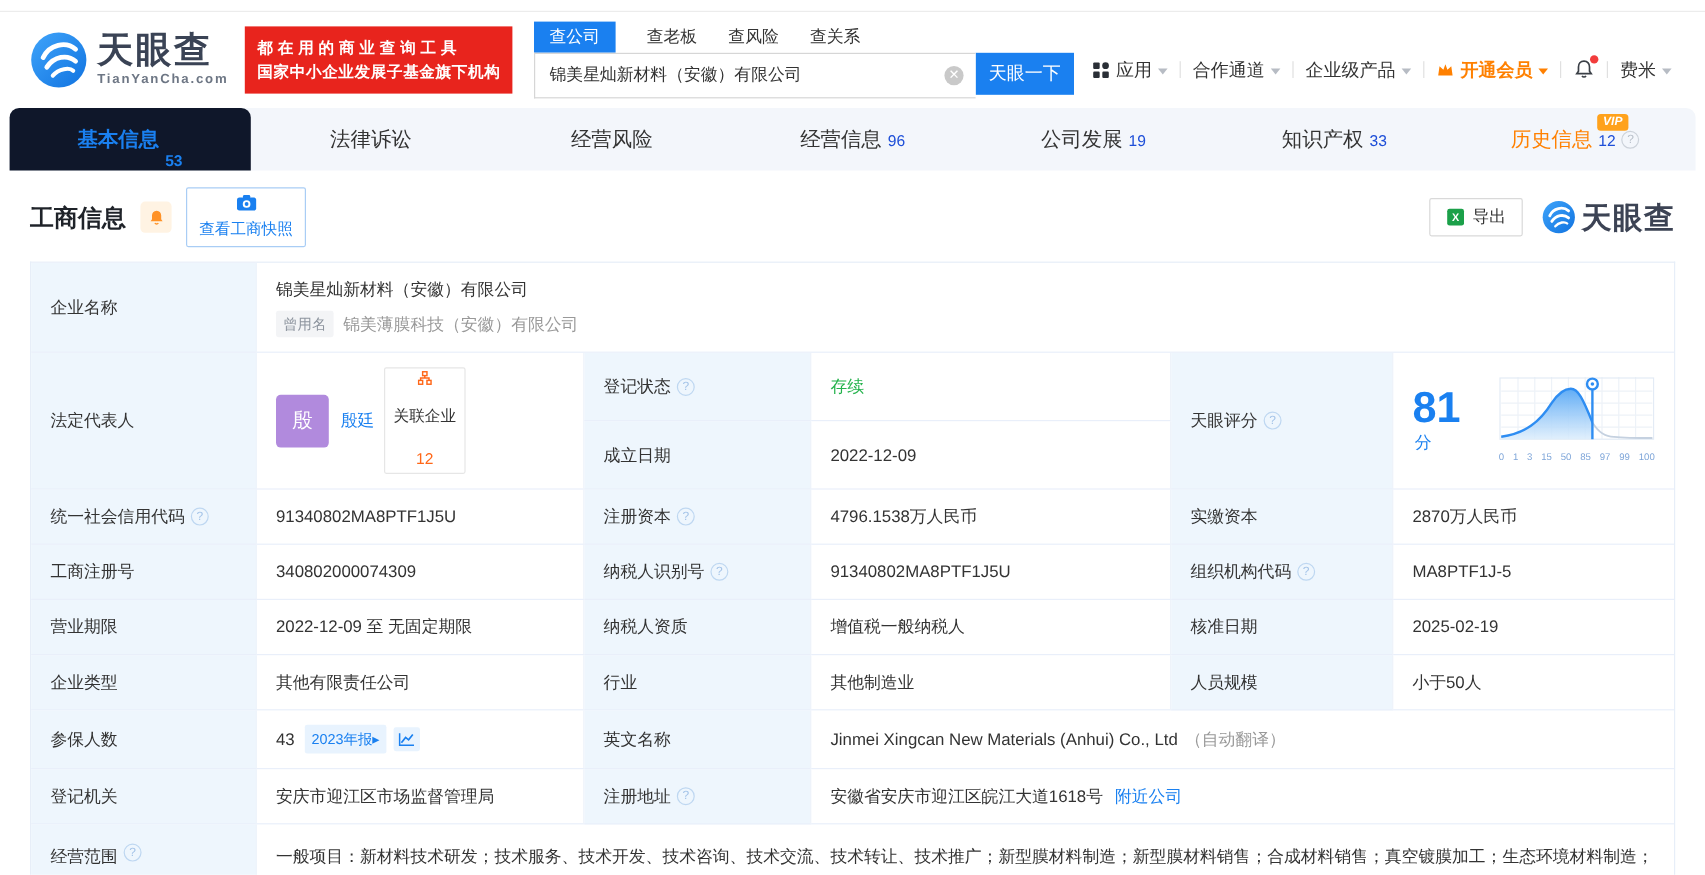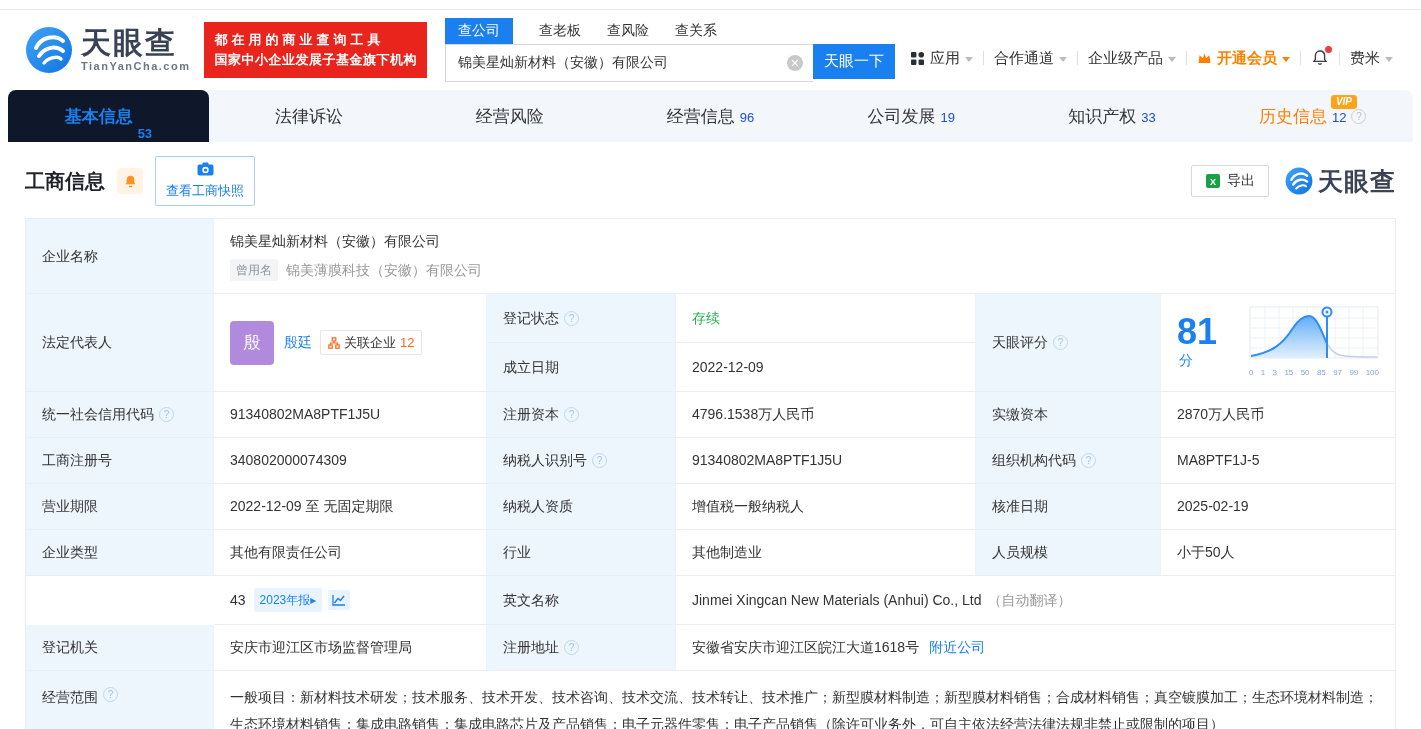--- a/index.html
+++ b/index.html
@@ -69,21 +69,21 @@
   .c6{grid-column:6; border-right:none;}
   .rs2 { grid-row:span 2; }
   .col-block { flex-direction:column; align-items:flex-start; justify-content:center; gap:7px;}
   .cname { color:#333; }
   .former-line { display:flex; align-items:center; gap:8px; }
   .former-badge { background:#f3f4f6; color:#8d949e; font-size:12px; padding:2px 6px; border-radius:2px;}
   .former-name { color:#999; }
   .avatar { width:44px; height:44px; background:#b18add; border-radius:4px; color:#fff; font-size:17px; display:flex; align-items:center; justify-content:center; flex:none;}
   .blue-link { color:#1a80f0; cursor:pointer; text-decoration:none;}
   .green { color:#23b24b; }
-  .rel-badge { display:inline-flex; align-items:center; gap:4px; border:1px solid #e6e6e6; border-radius:2px; padding:2px 7px; font-size:13px; margin-left:8px; cursor:pointer; background:#fff;}
+  .rel-badge { display:inline-flex; align-items:center; gap:16px; border:1px solid #e6e6e6; border-radius:2px; padding:2px 7px; font-size:13px; margin-left:8px; cursor:pointer; background:#fff;flex-direction:column;}
   .rel-badge .num { color:#ff6718; }
   .score-cell { gap:10px; }
   .score-num { font-size:36px; font-weight:bold; color:#1a80f0; line-height:1;}
   .score-unit { font-size:14px; color:#1a80f0; margin-left:2px;}
   .score-chart { margin-left:6px; }
   .score-axis { display:flex; justify-content:space-between; width:130px; font-size:8px; color:#7fa6d9; margin-top:1px;}
   .report-badge { background:#e8f3fe; color:#1a80f0; font-size:12px; padding:3px 6px; border-radius:2px; margin-left:8px; cursor:pointer;}
   .chart-icon-box { width:22px; height:20px; background:#e8f3fe; border-radius:2px; margin-left:6px; display:flex; align-items:center; justify-content:center; cursor:pointer;}
   .gray-note { color:#999; margin-left:6px; }
   .scope-val { line-height:1.95; display:block; padding-top:13px; padding-bottom:13px;}
@@ -383,20 +383,23 @@
   <div class="cell c2">其他有限责任公司</div>
   <div class="cell lbl c3">
       <span>行业</span>
     </div>
   <div class="cell c4">其他制造业</div>
   <div class="cell lbl c5">
       <span>人员规模</span>
     </div>
   <div class="cell c6">小于50人</div>
 
+  <div class="cell lbl c1">
+      <span>参保人数</span>
+    </div>
   <div class="cell c2">
     <span>43</span>
     <span class="report-badge">2023年报▸</span>
     <span class="chart-icon-box">
       <svg width="14" height="12" viewBox="0 0 14 12">
         <path d="M1 1 V11 H13" fill="none" stroke="#1a80f0" stroke-width="1.3"></path>
         <path d="M2.5 9 L6 4.5 L8.5 6.5 L12 2" fill="none" stroke="#1a80f0" stroke-width="1.4"></path>
       </svg>
     </span>
   </div>

